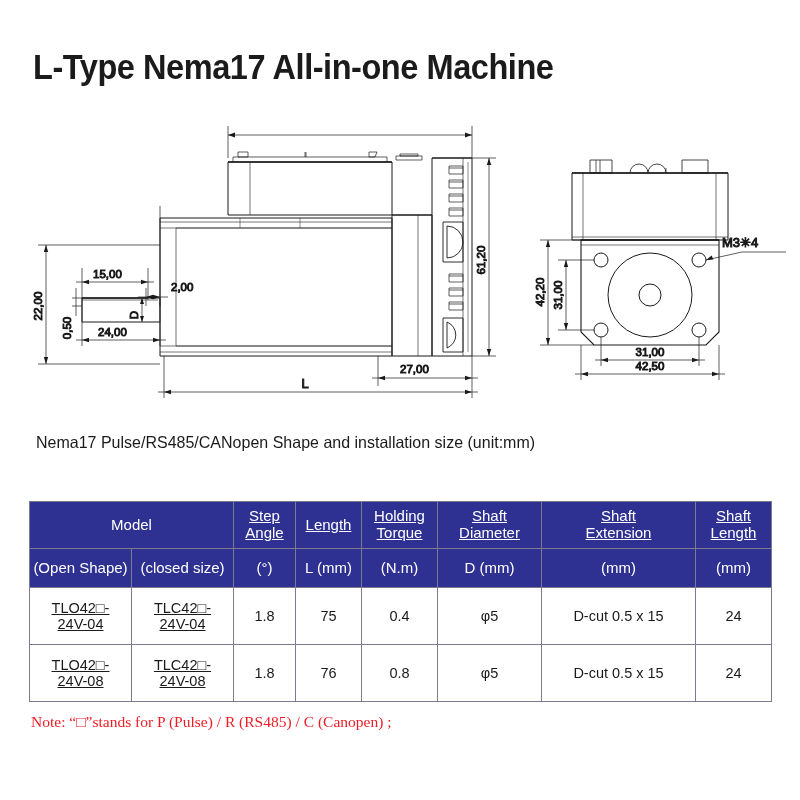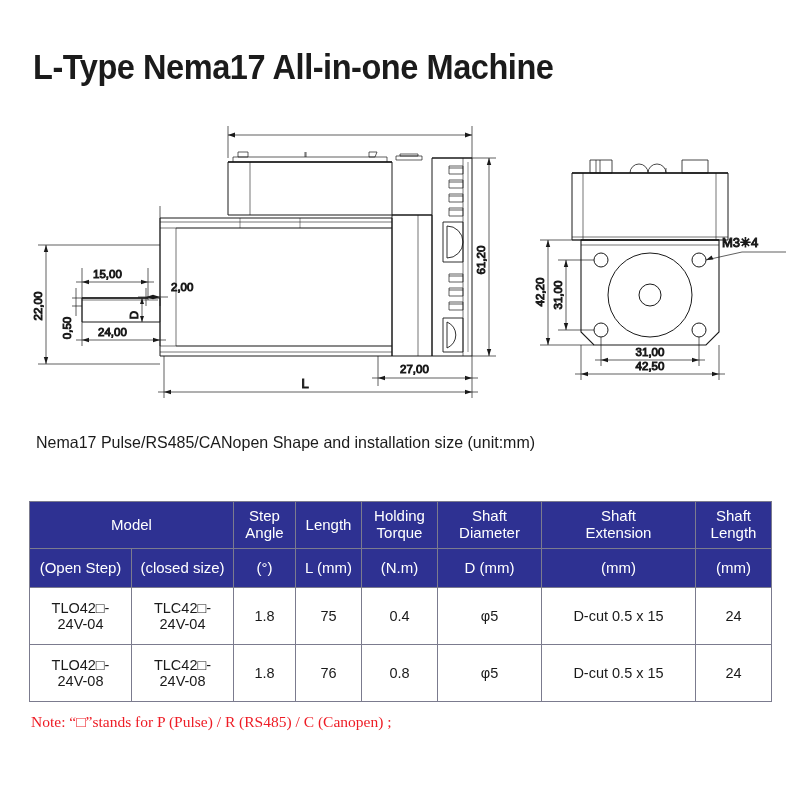--- a/index.html
+++ b/index.html
@@ -47,21 +47,21 @@
     padding:0;line-height:1.12;
   }
   table.spec thead th{
     background:#2e3192;color:#ffffff;font-weight:normal;
     font-size:15px;
   }
   tr.hrow1 th{height:46px;}
   tr.hrow2 th{height:38px;}
   tr.drow td{height:56px;background:#ffffff;color:#1a1a1a;}
   td.model{background:#e9e9e9;}
-  .cellline{display:block;}
+  .cellline{display:block;text-decoration:underline;}
 
   
   .note{
     position:absolute;left:31px;top:713px;
     font-size:15.5px;color:#ee1c25;white-space:nowrap;font-family:Liberation Serif, serif;
   }
 </style>
 </head>
 <body>
 
@@ -336,21 +336,21 @@
           <th>
             <span class="cellline">Shaft</span>
             <span class="cellline">Extension</span>
           </th>
           <th>
             <span class="cellline">Shaft</span>
             <span class="cellline">Length</span>
           </th>
         </tr>
         <tr class="hrow2">
-          <th>(Open Step)</th>
+          <th>(Open Shape)</th>
           <th>(closed size)</th>
           <th>(°)</th>
           <th>L (mm)</th>
           <th>(N.m)</th>
           <th>D (mm)</th>
           <th>(mm)</th>
           <th>(mm)</th>
         </tr>
       </thead>
       <tbody>

